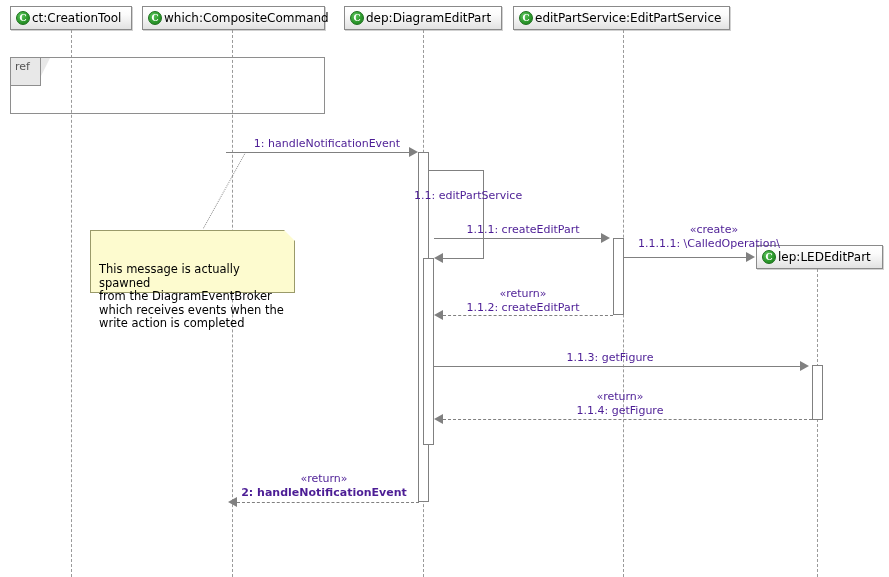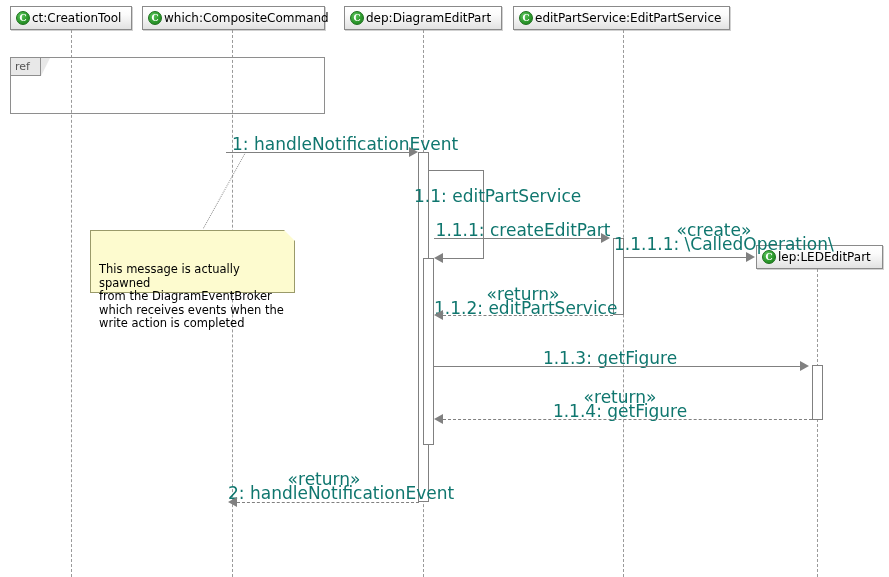--- a/index.html
+++ b/index.html
@@ -93,41 +93,41 @@
   }
   .arrow-left {
     position: absolute;
     width: 0; height: 0;
     border-top: 5px solid transparent;
     border-bottom: 5px solid transparent;
     border-right: 9px solid #808080;
   }
   .msg-label {
     position: absolute;
-    font-size: 17px;
-    color: #0f766e;
+    font-size: 11px;
+    color: #4c1d95;
     line-height: 14px;
     white-space: nowrap;
   }
   .msg-label.centered {
     text-align: center;
   }
   
   .ref-frame {
     position: absolute;
     box-sizing: border-box;
     border: 1px solid #8e8e8e;
     background: transparent;
   }
   .ref-tag {
     position: absolute;
     left: 0; top: 0;
     box-sizing: border-box;
     width: 30px;
-    height: 18px;
+    height: 28px;
     background: #e8e8e8;
     border-right: 1px solid #8e8e8e;
     border-bottom: 1px solid #8e8e8e;
     font-size: 11px;
     color: #555555;
     line-height: 18px;
     padding-left: 4px;
   }
   .ref-tag-corner {
     position: absolute;
@@ -254,31 +254,31 @@
   <div class="msg-label centered" style="left:434px; top:223px; width:178px;">1.1.1: createEditPart</div>
   <div class="msg-line" style="left:434px; top:238px; width:167px;"></div>
   <div class="arrow-right" style="left:601px; top:233px;"></div>
 
   <div class="msg-label centered" style="left:624px; top:223px; width:180px;">«create»</div>
   <div class="msg-label centered" style="left:614px; top:237px; width:190px;">1.1.1.1: \CalledOperation\</div>
   <div class="msg-line" style="left:624px; top:257px; width:122px;"></div>
   <div class="arrow-right" style="left:746px; top:252px;"></div>
 
   <div class="msg-label centered" style="left:434px; top:287px; width:178px;">«return»</div>
-  <div class="msg-label centered" style="left:434px; top:301px; width:178px;">1.1.2: editPartService</div>
+  <div class="msg-label centered" style="left:434px; top:301px; width:178px;">1.1.2: createEditPart</div>
   <div class="msg-line dashed" style="left:443px; top:315px; width:170px;"></div>
   <div class="arrow-left" style="left:434px; top:310px;"></div>
 
   <div class="msg-label centered" style="left:490px; top:351px; width:240px;">1.1.3: getFigure</div>
   <div class="msg-line" style="left:434px; top:366px; width:366px;"></div>
   <div class="arrow-right" style="left:800px; top:361px;"></div>
 
   <div class="msg-label centered" style="left:500px; top:390px; width:240px;">«return»</div>
   <div class="msg-label centered" style="left:500px; top:404px; width:240px;">1.1.4: getFigure</div>
   <div class="msg-line dashed" style="left:443px; top:419px; width:369px;"></div>
   <div class="arrow-left" style="left:434px; top:414px;"></div>
 
   <div class="msg-label centered" style="left:228px; top:472px; width:192px;">«return»</div>
-  <div class="msg-label centered" style="left:228px; top:486px; width:192px;">2: handleNotificationEvent</div>
+  <div class="msg-label centered" style="left:228px; top:486px; width:192px;font-weight:bold;">2: handleNotificationEvent</div>
   <div class="msg-line dashed" style="left:237px; top:502px; width:182px;"></div>
   <div class="arrow-left" style="left:228px; top:497px;"></div>
 
 </div>
 
 </body></html>

